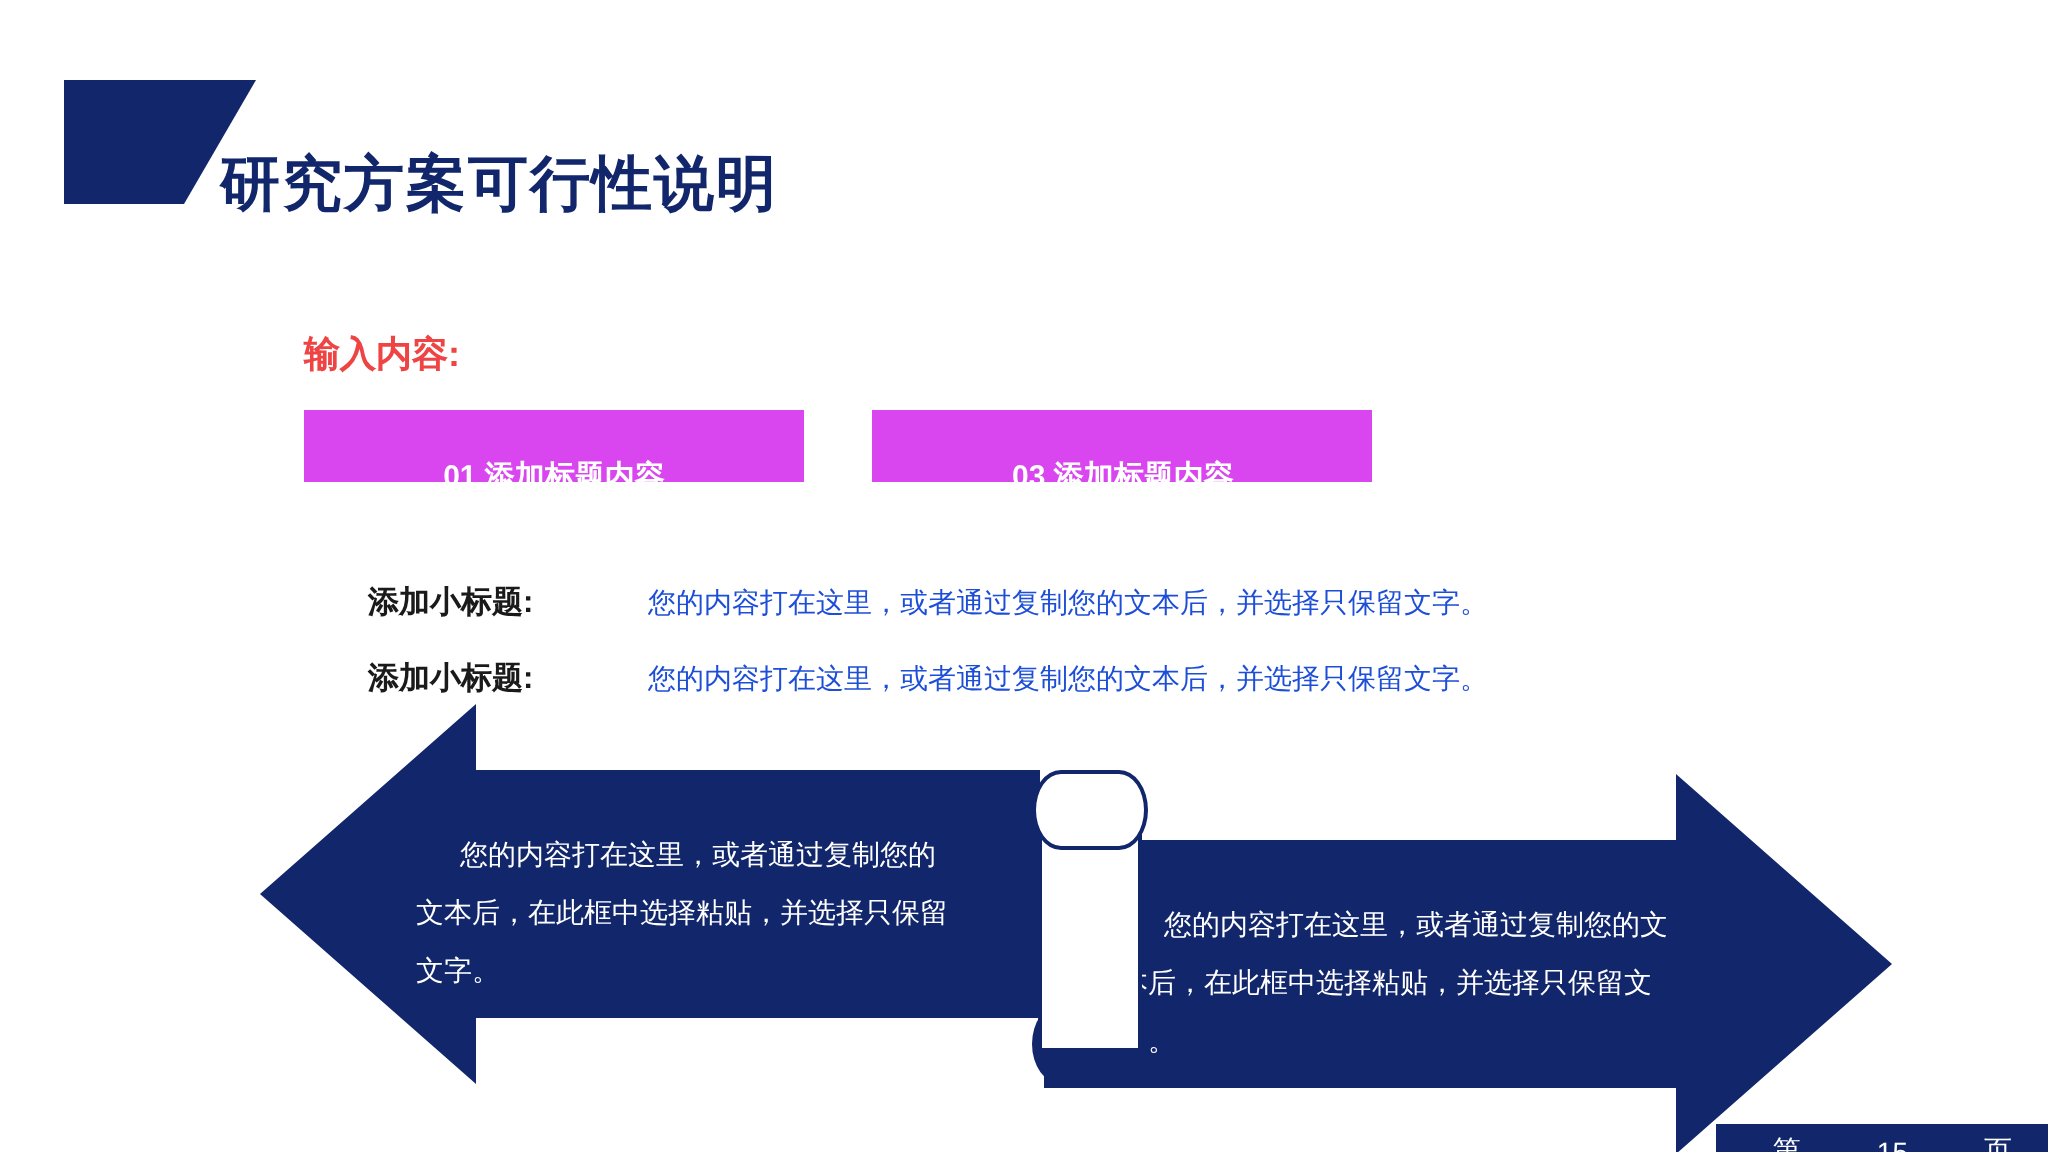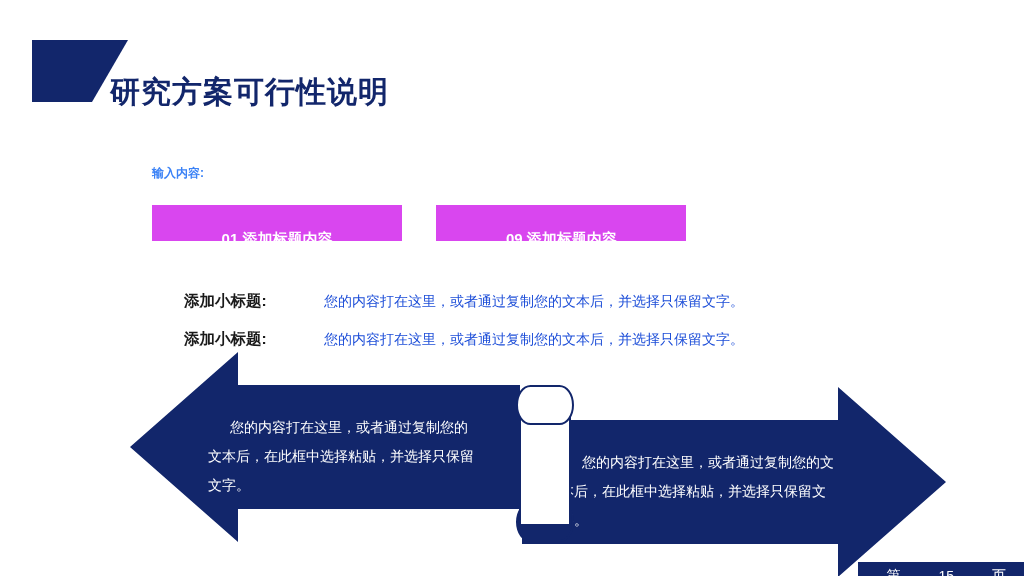--- a/index.html
+++ b/index.html
@@ -30,23 +30,23 @@
     font-weight: bold;
     color: #12266b;
     letter-spacing: 1px;
     white-space: nowrap;
   }
 
   
   .input-label {
     position: absolute;
     left: 104px; top: 117px;
-    font-size: 12px;
-    font-weight: bold;
-    color: #3b82f6;
+    font-size: 18px;
+    font-weight: bold;
+    color: #ef4444;
   }
 
   
   .tabs { position: absolute; left: 104px; top: 157px; }
   .tab {
     display: inline-block;
     width: 250px; height: 36px;
     background: #d946ef;
     color: #ffffff;
     font-size: 15px;
@@ -160,21 +160,21 @@
 
 <div class="slide">
 
   <div class="header-band"></div>
   <div class="header-title">研究方案可行性说明</div>
 
   <div class="input-label">输入内容:</div>
 
   <div class="tabs">
     <div class="tab">01 添加标题内容</div>
-    <div class="tab">09 添加标题内容</div>
+    <div class="tab">03 添加标题内容</div>
   </div>
 
   <div class="rows">
     <div class="row">
       <div class="row-title">添加小标题:</div>
       <div class="row-text">您的内容打在这里，或者通过复制您的文本后，并选择只保留文字。</div>
     </div>
     <div class="row">
       <div class="row-title">添加小标题:</div>
       <div class="row-text">您的内容打在这里，或者通过复制您的文本后，并选择只保留文字。</div>

